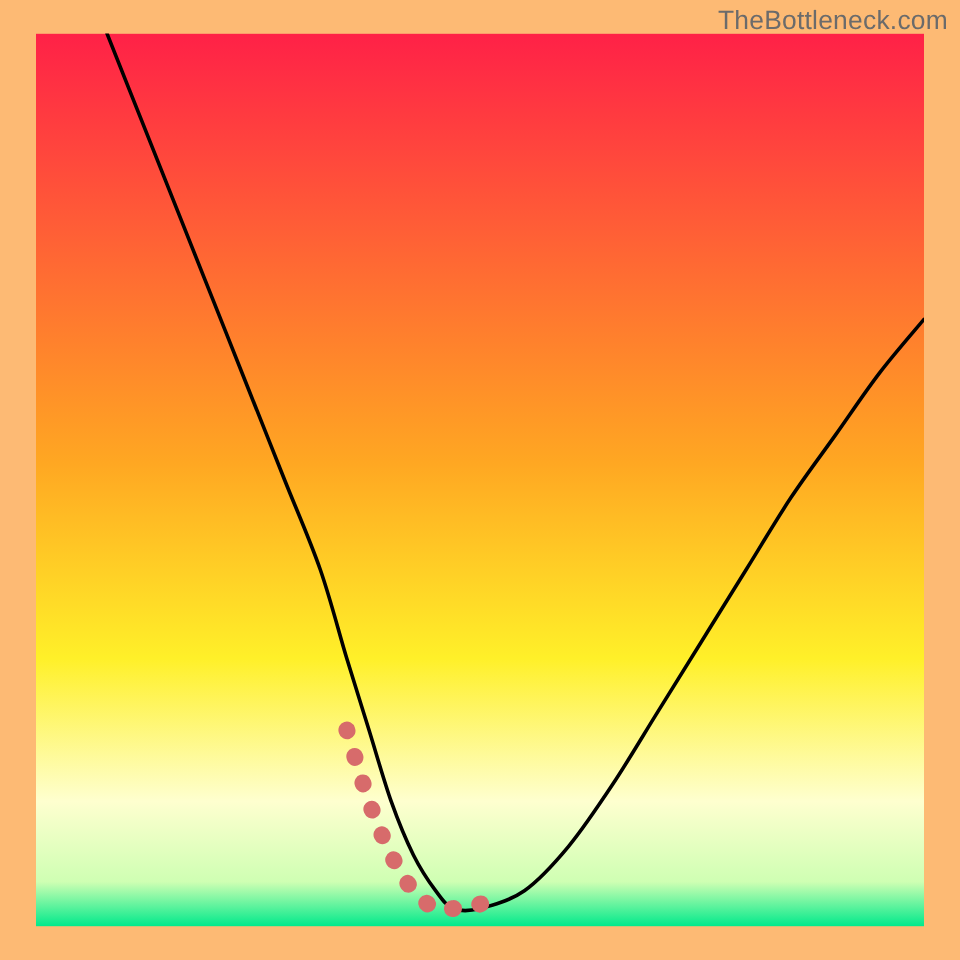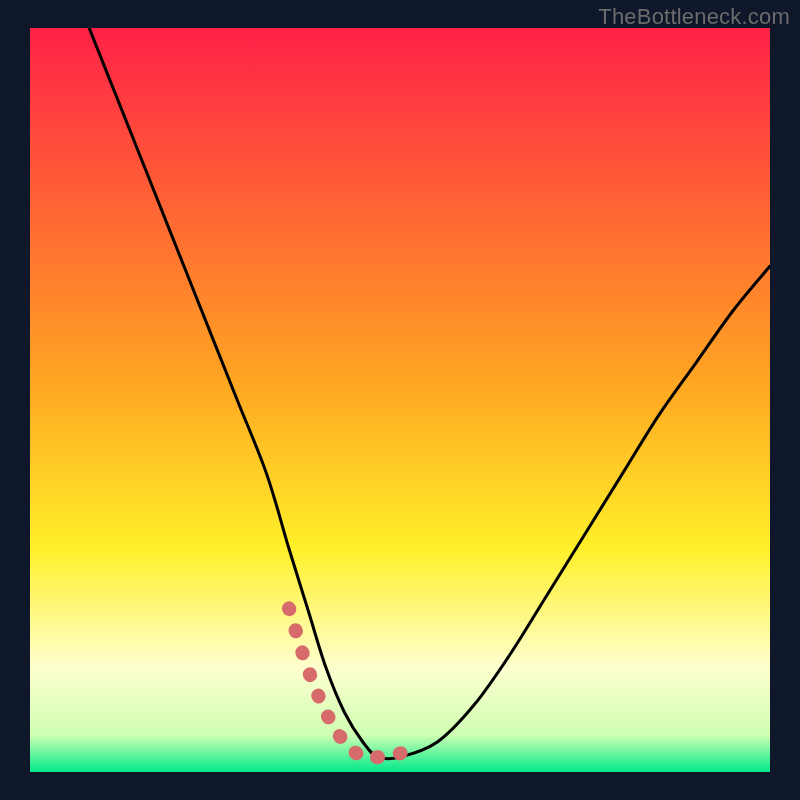--- a/index.html
+++ b/index.html
@@ -9,21 +9,21 @@
     height: 800px;
     background: #000;
     overflow: hidden;
   }
   .frame {
     position: absolute;
     left: 0;
     top: 0;
     width: 800px;
     height: 800px;
-    background: #0f172a;
+    background: #fdba74;
   }
   .plot {
     position: absolute;
     left: 30px;
     top: 28px;
     width: 740px;
     height: 744px;
   }
   .watermark {
     position: absolute;

